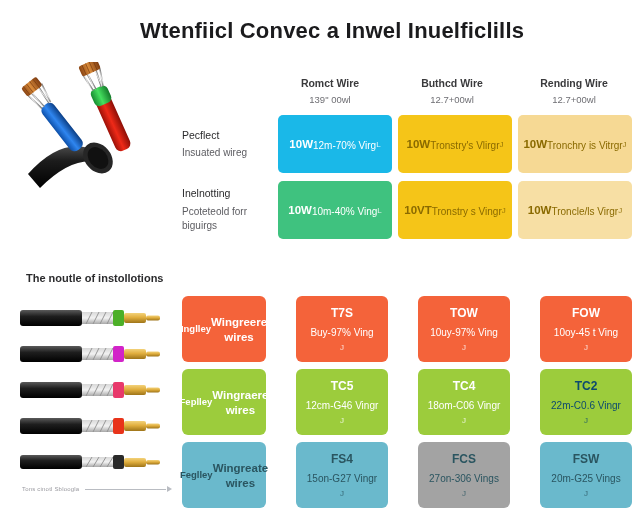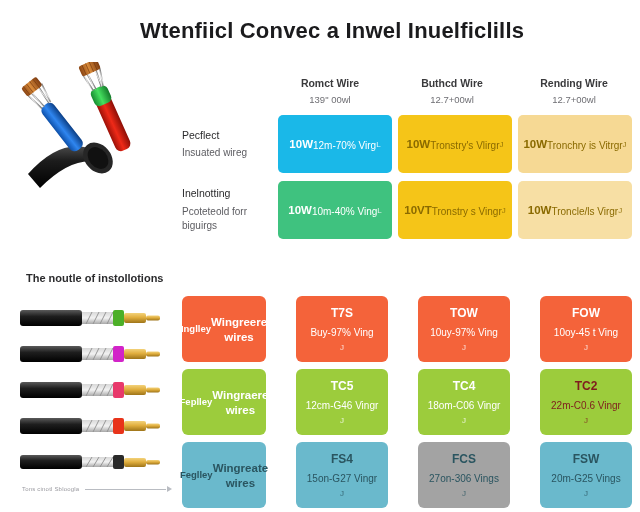--- a/index.html
+++ b/index.html
@@ -534,21 +534,21 @@
     <div class="lower-cell" id="l-c10" style="background: rgb(156, 204, 60); color: rgb(255, 255, 255);">
       <div class="lc-main">TC5</div>
       <div class="lc-sub">12cm-G46 Vingr</div>
       <div class="lc-mark">J</div>
     </div>
     <div class="lower-cell" id="l-c11" style="background: rgb(156, 204, 60); color: rgb(255, 255, 255);">
       <div class="lc-main">TC4</div>
       <div class="lc-sub">18om-C06 Vingr</div>
       <div class="lc-mark">J</div>
     </div>
-    <div class="lower-cell" id="l-c12" style="background: rgb(156, 204, 60); color: #7f1d1d;">
+    <div class="lower-cell" id="l-c12" style="background: rgb(156, 204, 60); color: #0c4a6e;">
       <div class="lc-main">TC2</div>
       <div class="lc-sub">22m-C0.6 Vingr</div>
       <div class="lc-mark">J</div>
     </div>
   </div>
 
   <div class="lower-row">
     <div class="row-label-cell" id="l-l2" style="background: rgb(106, 185, 204); color: rgb(42, 85, 96);">
       <div class="lrl-top">Feglley</div>
       <div class="lrl-main">Wingreate wires</div>

